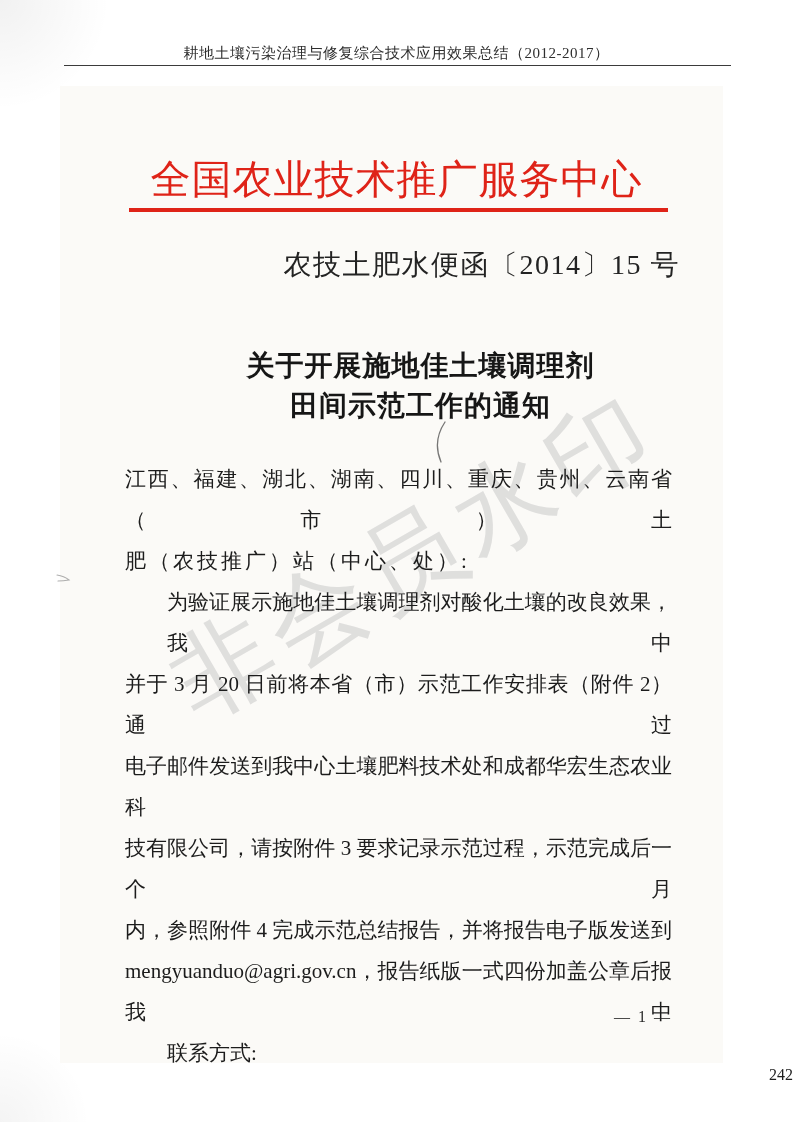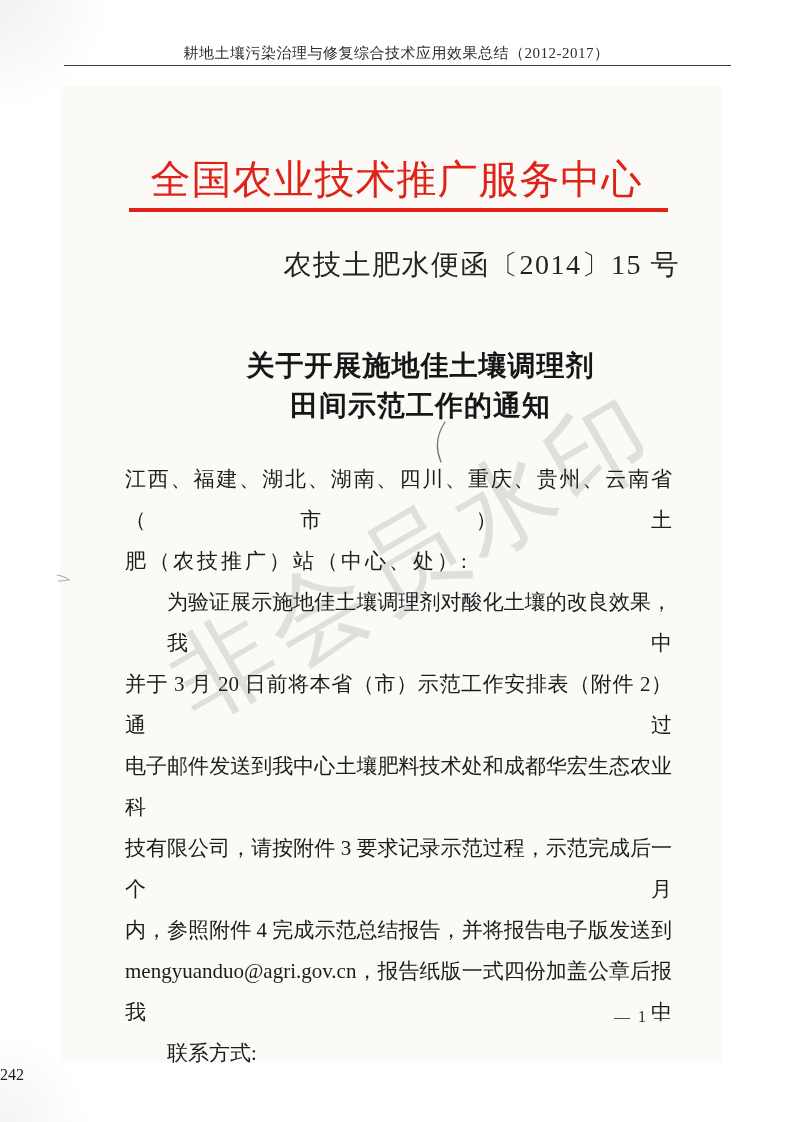--- a/index.html
+++ b/index.html
@@ -56,21 +56,21 @@
   }
   .line{min-height:37.7px;line-height:41px;text-align:left;white-space:nowrap;}
   .line.fill{white-space:normal;text-align:justify;text-align-last:justify;}
   .line.indent{padding-left:42px;}
   .line.tracking{letter-spacing:3px;}
   .page-marker{
     position:absolute;top:1008px;right:121px;
     font-size:16px;letter-spacing:2px;color:#2a2a2a;
   }
   .footer-page-number{
-    position:absolute;top:1066px;left:0;width:100%;text-align:left;
+    position:absolute;top:1066px;left:0;width:100%;text-align:right;
     font-size:16px;color:#1e1e1e;
   }
   .artifact-curve{position:absolute;left:432px;top:420px;z-index:3;}
   .stray-mark{position:absolute;left:54px;top:568px;z-index:3;}
 </style>
 </head>
 <body>
 
 <div class="page">
 

